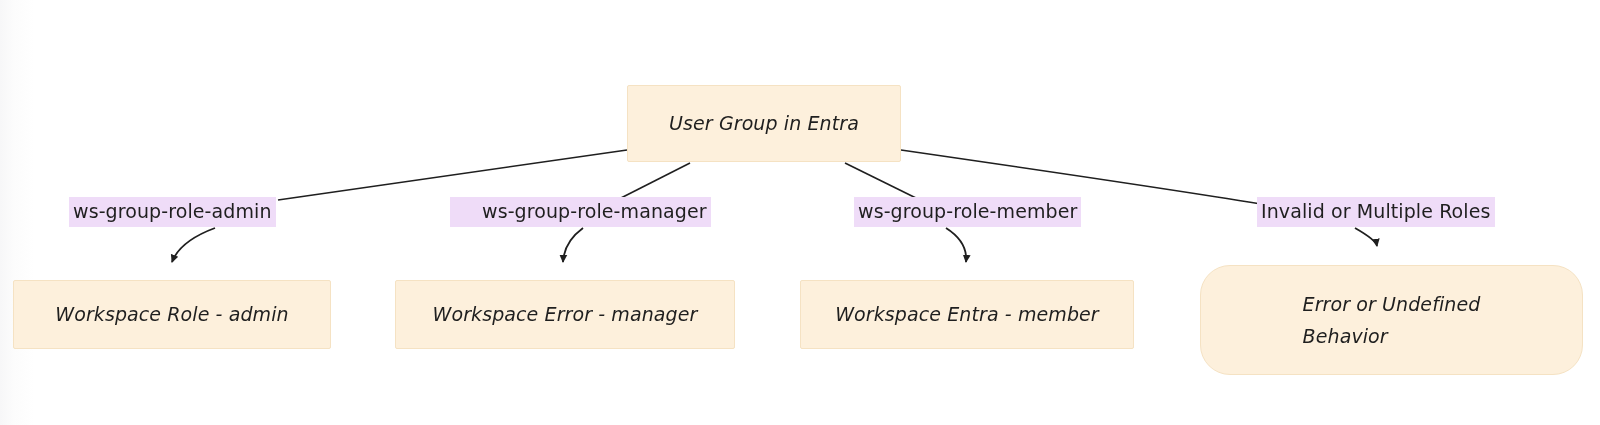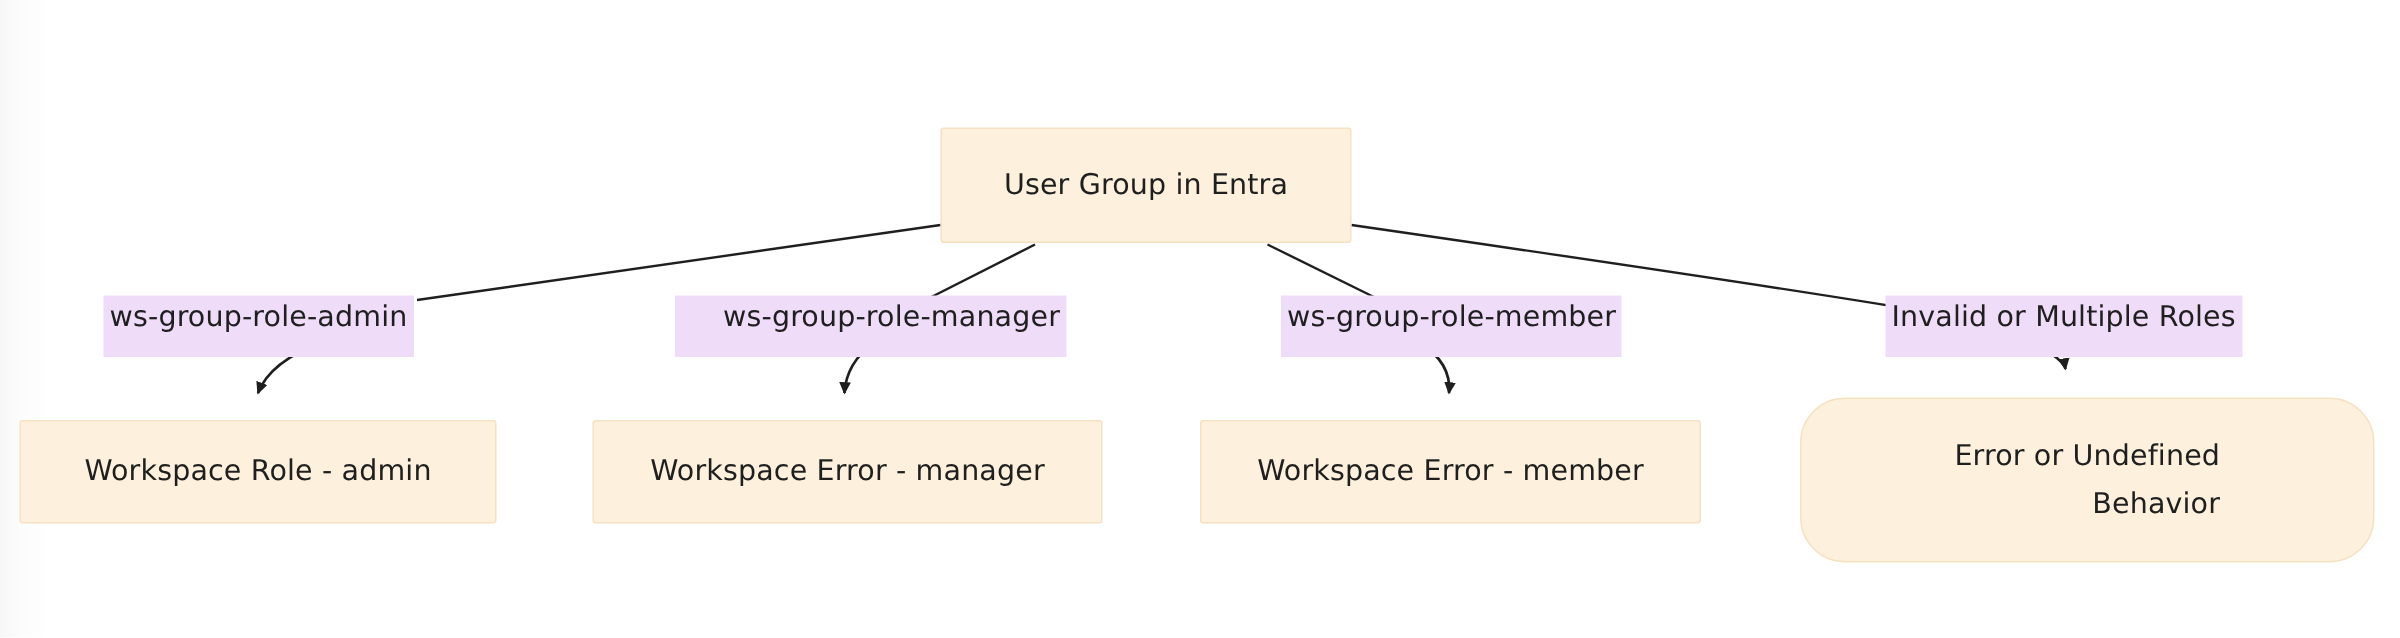--- a/index.html
+++ b/index.html
@@ -29,39 +29,40 @@
   }
   .node {
     position: absolute;
     box-sizing: border-box;
     background: #fdf0dc;
     border: 1px solid #f5e2c3;
     border-radius: 2px;
     display: flex;
     align-items: center;
     justify-content: center;
-    text-align: right;
+    text-align: left;
     color: #1f1f1f;
     font-size: 19px;
     line-height: 1.7;
     letter-spacing: 0.1px;
+    font-style: italic;
   }
   .node-label {
     display: block;
     white-space: pre-line;
     padding: 0 10px;
   }
   .edge-label {
     position: absolute;
     box-sizing: border-box;
     background: #efdcf8;
     color: #1f1f1f;
     font-size: 19px;
     line-height: 26px;
-    height: 41px;
+    height: 30px;
     padding: 1px 4px 1px 4px;
     white-space: nowrap;
     letter-spacing: 0.1px;
     text-align: right;
   }
 </style>
 </head>
 <body>
 
 <div id="diagram-root">
@@ -103,21 +104,21 @@
 
   <div class="node" style="left:13px; top:280px; width:318px; height:69px;">
     <span class="node-label">Workspace Role - admin</span>
   </div>
 
   <div class="node" style="left:395px; top:280px; width:340px; height:69px;">
     <span class="node-label">Workspace Error - manager</span>
   </div>
 
   <div class="node" style="left:800px; top:280px; width:334px; height:69px;">
-    <span class="node-label">Workspace Error - member</span>
+    <span class="node-label">Workspace Entra - member</span>
   </div>
 
   <div class="node" style="left:1200px; top:265px; width:383px; height:110px;border-radius:30px;">
     <span class="node-label">Error or Undefined
 Behavior</span>
   </div>
 
 </div>
 
 </body></html>

